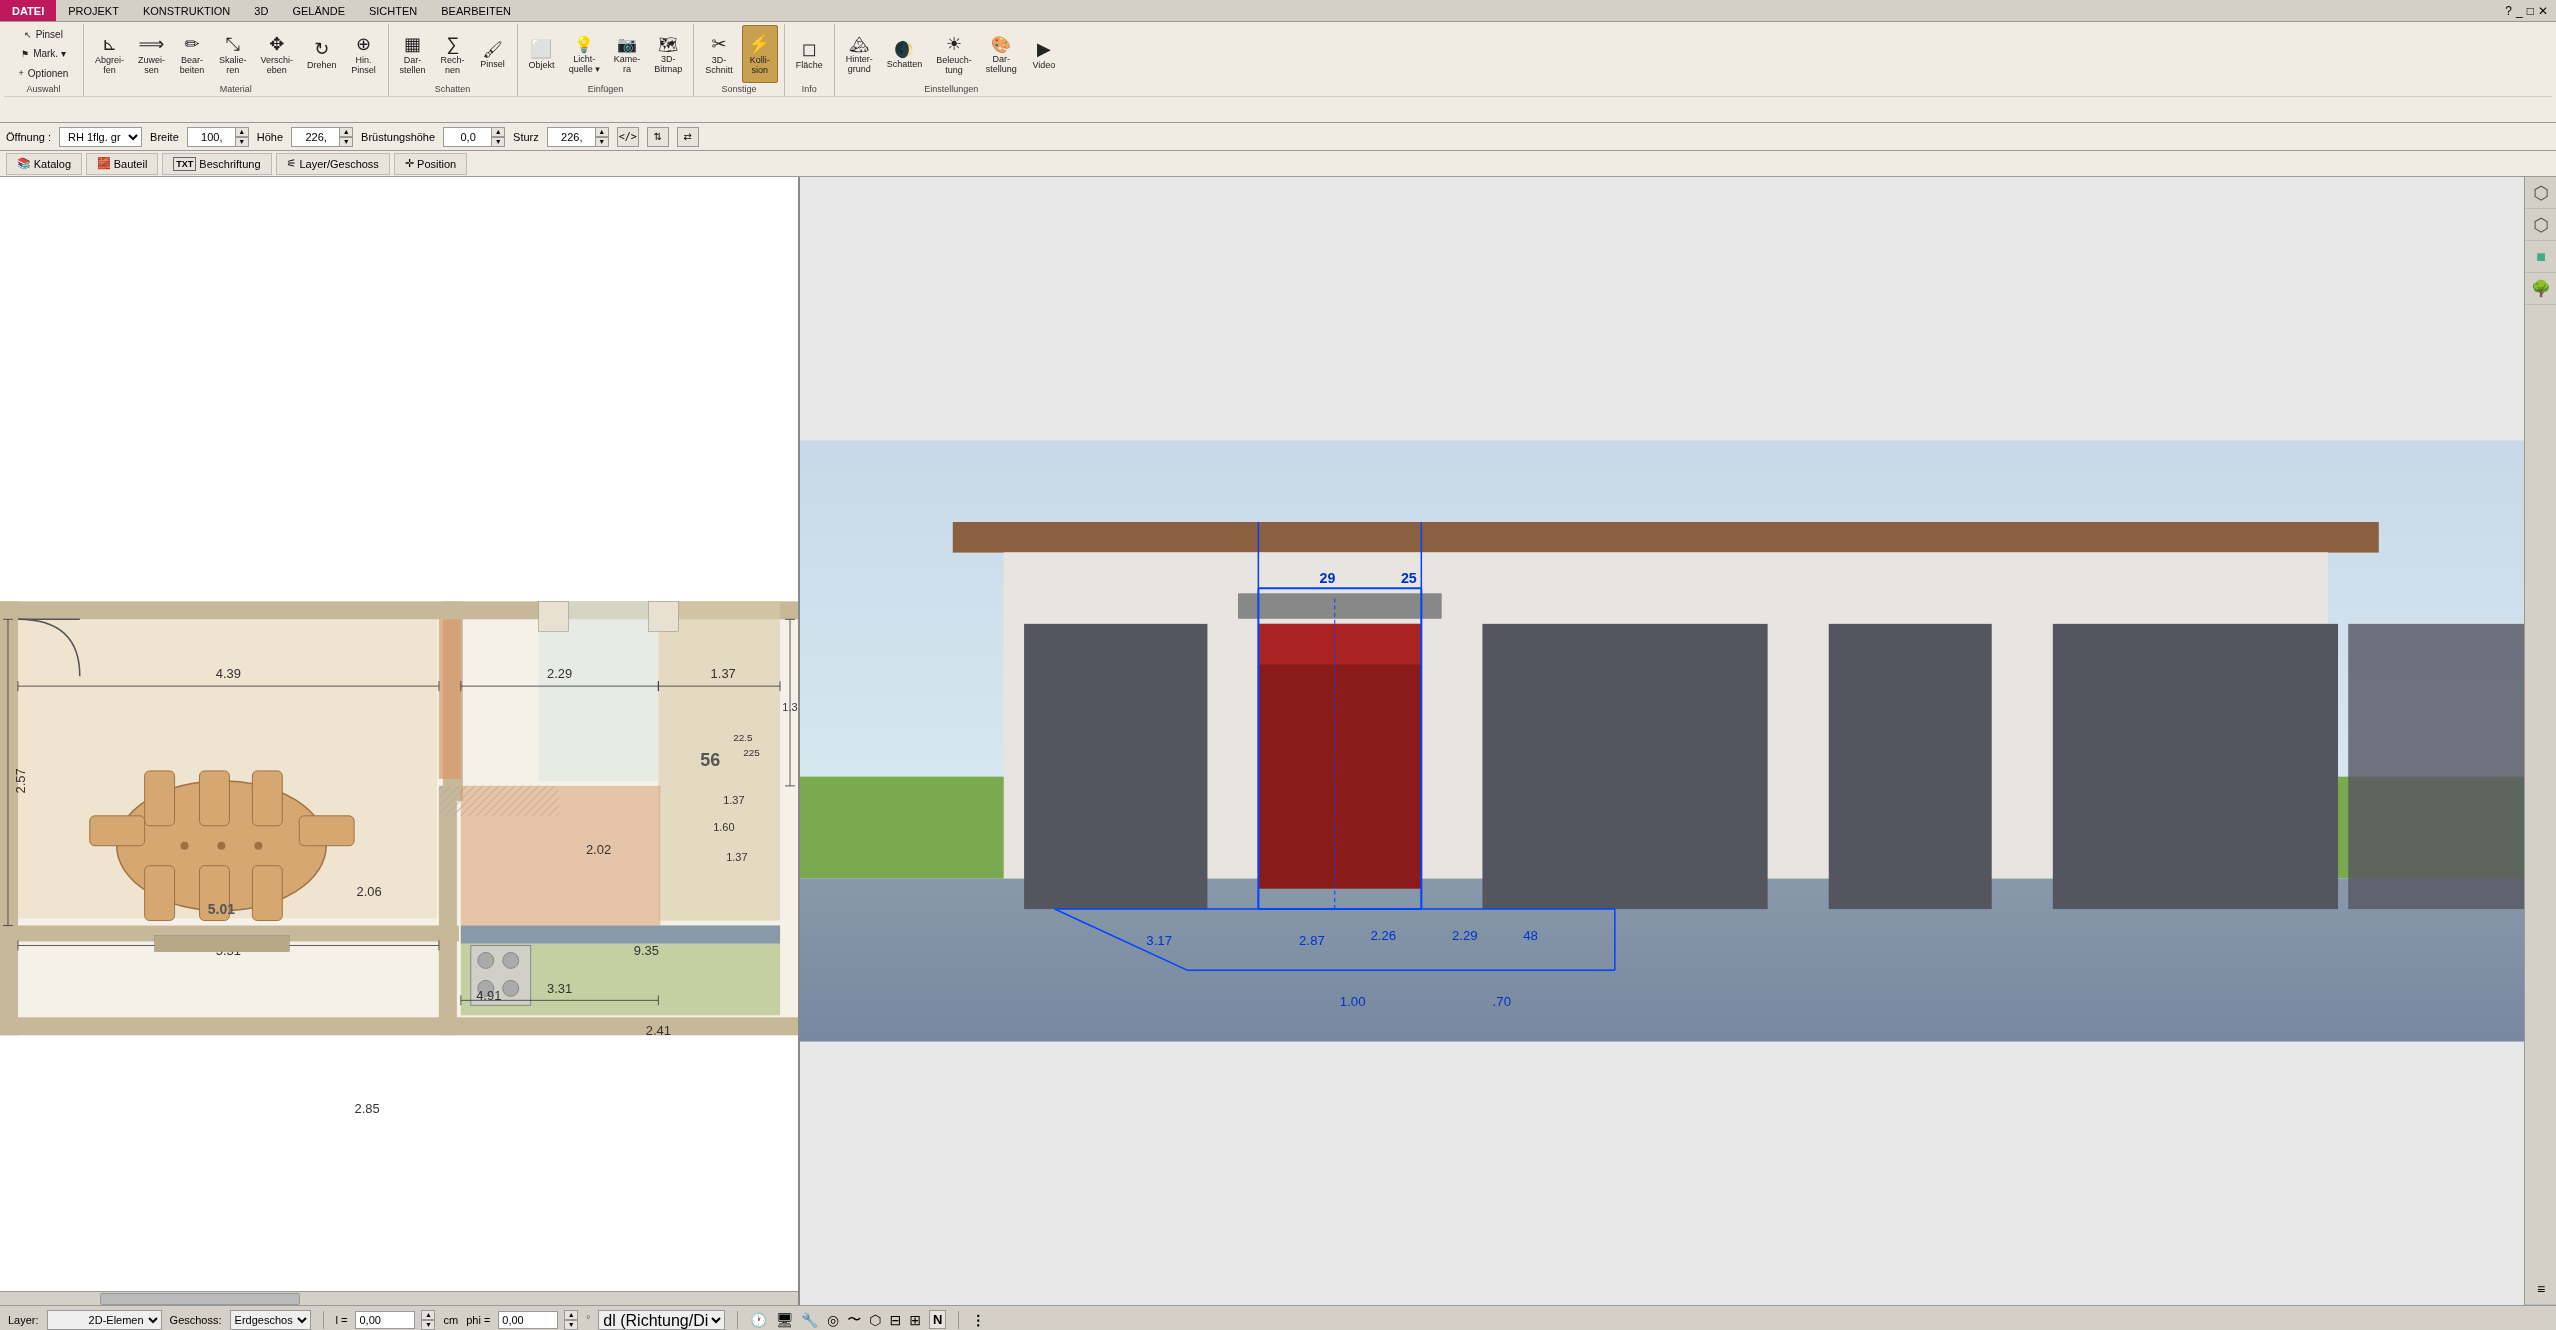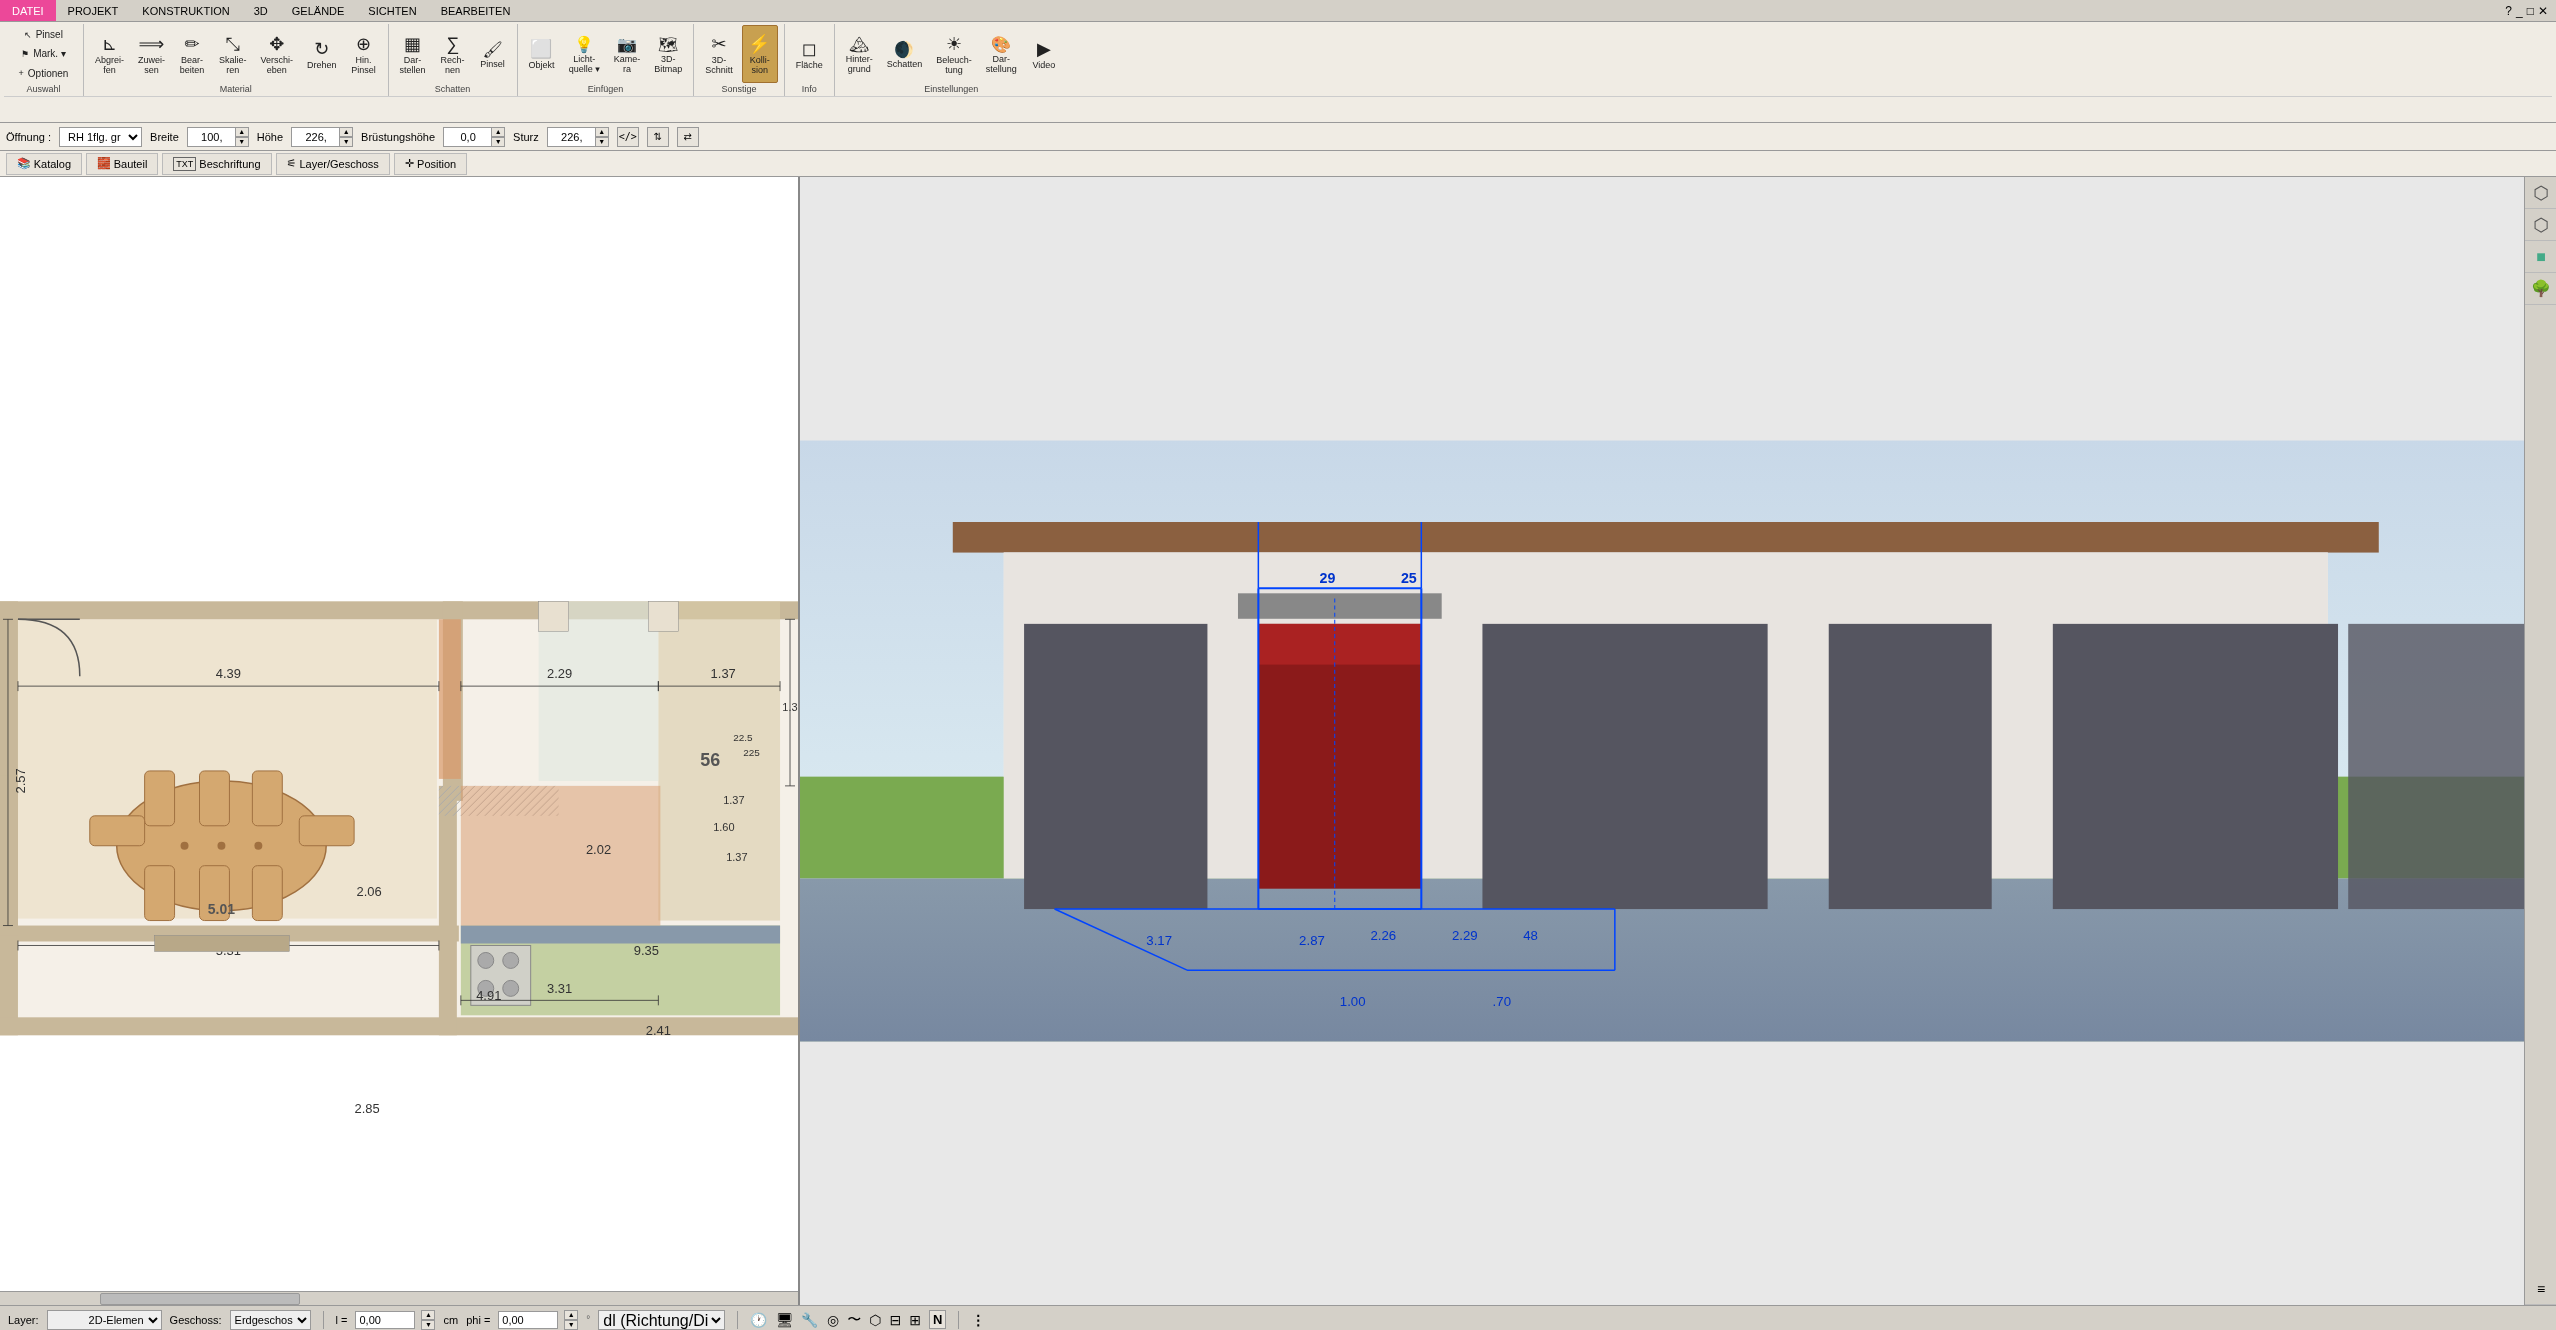--- a/index.html
+++ b/index.html
@@ -14,22 +14,23 @@
     }
     .menu-item {
       padding: 2px 12px;
       font-size: 11px;
       cursor: pointer;
       display: flex;
       align-items: center;
       color: #000;
     }
     .menu-item.active {
-      background: #ec4899;
+      background: #be185d;
       color: #fff;
+      font-weight: bold;
     }
 
     
     #toolbar {
       background: #f0ece4;
       border-bottom: 1px solid #999;
       padding: 2px 4px;
       display: flex;
       flex-direction: column;
     }
@@ -433,21 +434,21 @@
 <div id="btnbar">
   <div class="btn-bar-item">
     <span>📚</span>
     <span>Katalog</span>
   </div>
   <div class="btn-bar-item">
     <span>🧱</span>
     <span>Bauteil</span>
   </div>
   <div class="btn-bar-item">
-    <span style="font-size:9px;font-weight:normal;border:1px solid #666;padding:1px 2px;">TXT</span>
+    <span style="font-size:9px;font-weight:bold;border:1px solid #666;padding:1px 2px;">TXT</span>
     <span>Beschriftung</span>
   </div>
   <div class="btn-bar-item">
     <span>⚟</span>
     <span>Layer/Geschoss</span>
   </div>
   <div class="btn-bar-item">
     <span>✛</span>
     <span>Position</span>
   </div>

